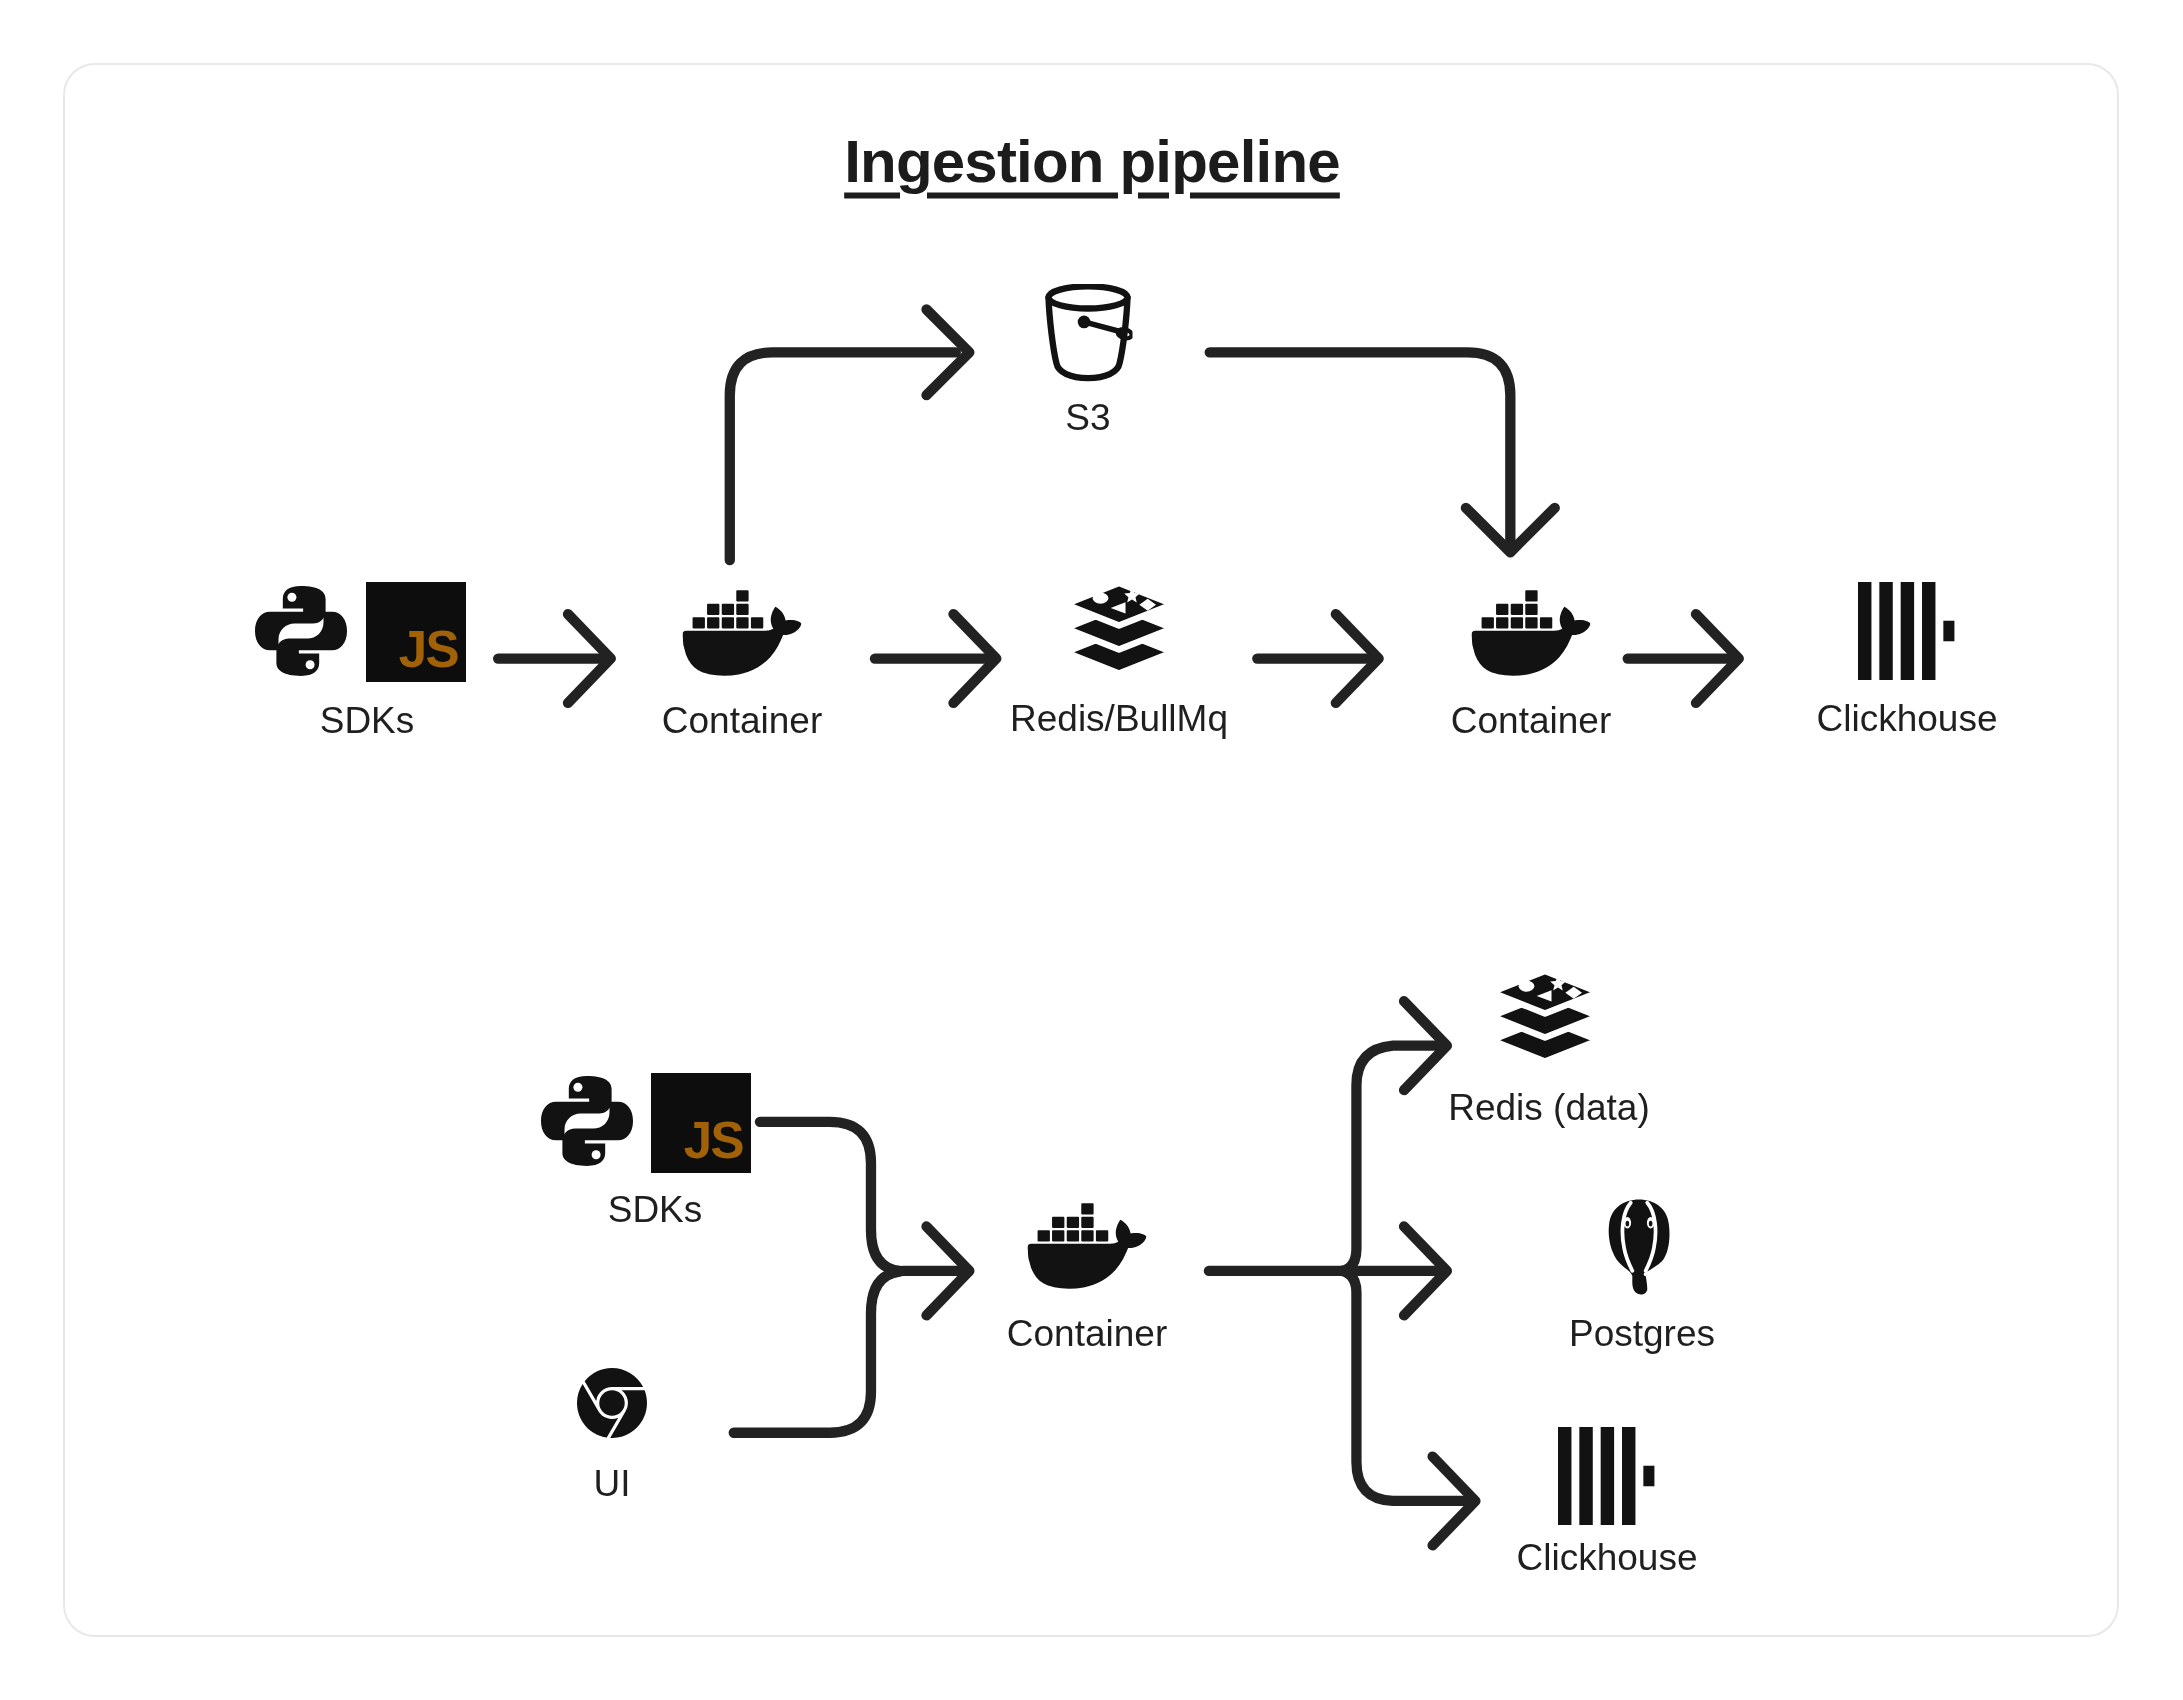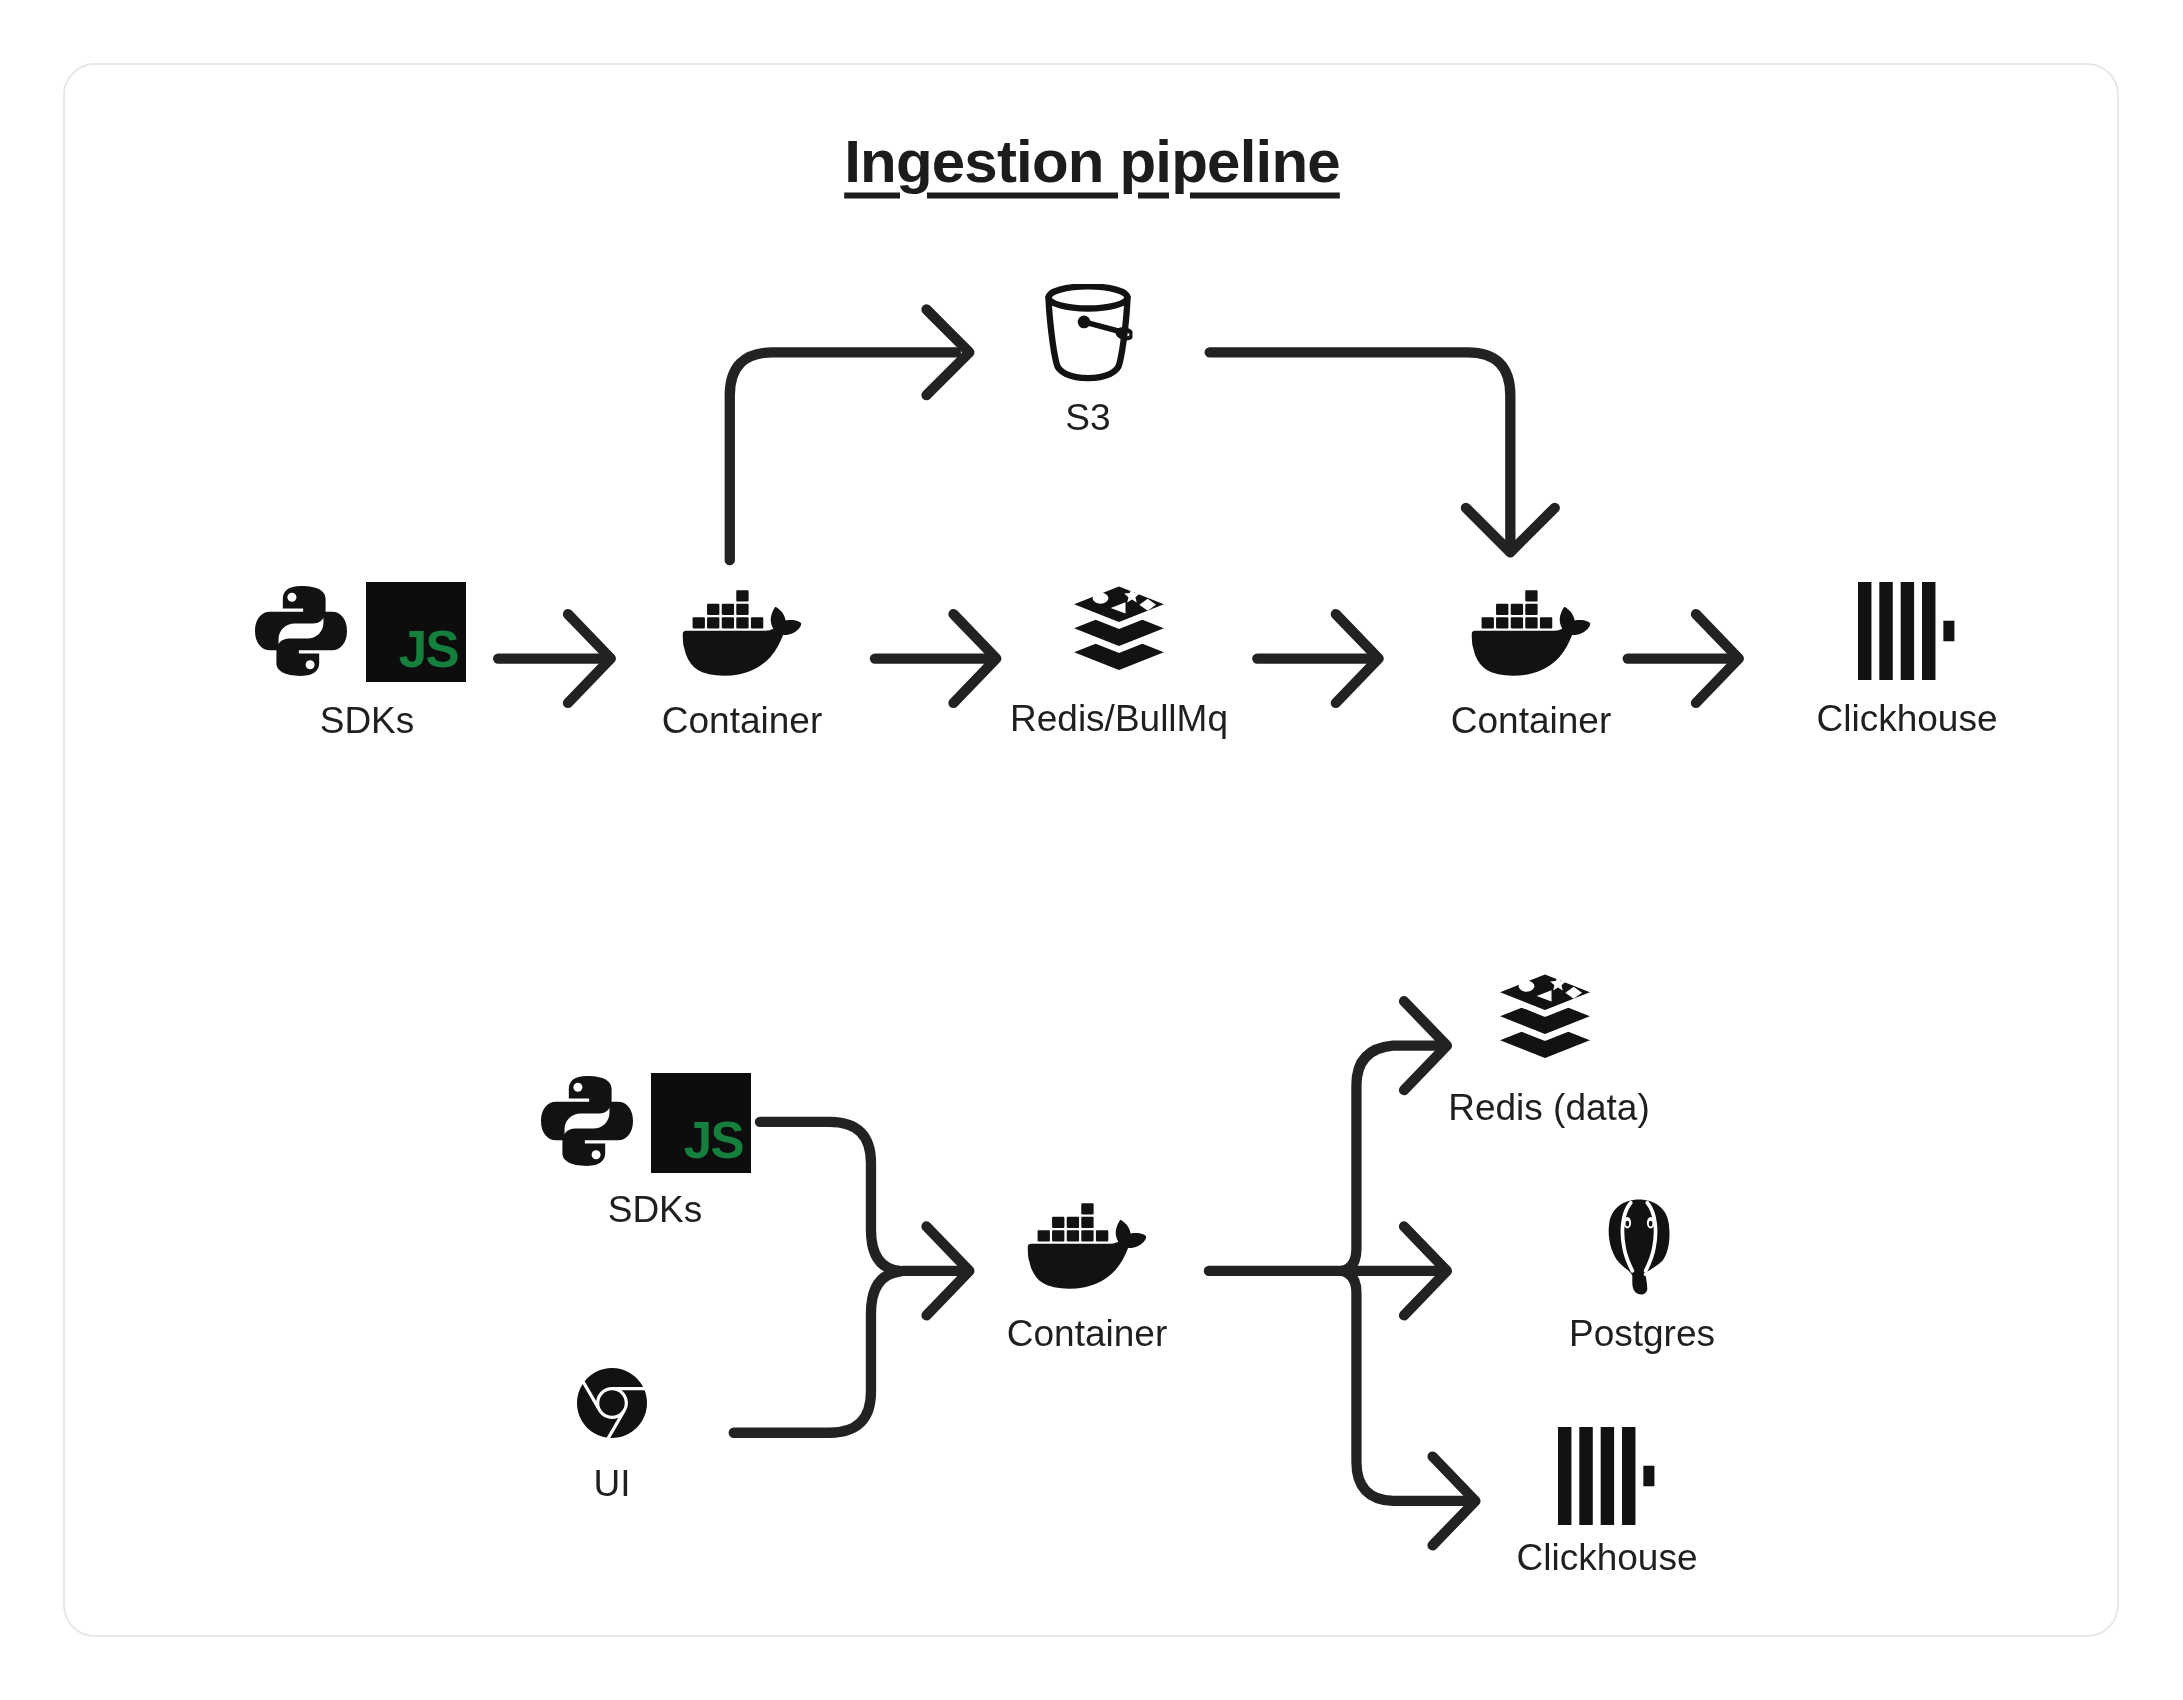--- a/index.html
+++ b/index.html
@@ -17,21 +17,21 @@
   .arrows path{fill:none;stroke:var(--line);stroke-width:13px;
                stroke-linecap:round;stroke-linejoin:round;}
   .abs{position:absolute;transform:translate(-50%,-50%);}
   .title{position:absolute;transform:translate(-50%,-50%);
          font-size:60px;font-weight:700;letter-spacing:-0.8px;color:var(--ink);
          text-decoration:underline;text-decoration-thickness:5.6px;text-underline-offset:11px;
          white-space:nowrap;}
   .label{position:absolute;transform:translate(-50%,-50%);
          font-size:37px;font-weight:400;color:var(--label);white-space:nowrap;margin-top:8px;}
   .icon svg{display:block;}
-  .js-badge{background:#0d0d0d;color:#15803d;display:flex;align-items:flex-end;
+  .js-badge{background:#0d0d0d;color:#a16207;display:flex;align-items:flex-end;
             justify-content:flex-end;font-weight:700;font-size:51px;letter-spacing:-1.6px;
             padding:0 8px 3.2px 0;}
   .ink{fill:var(--icon);}
   .stroke-ink{stroke:var(--icon);}
 </style>
 </head>
 <body>
 
 <div class="page">
   <div class="card"></div>

